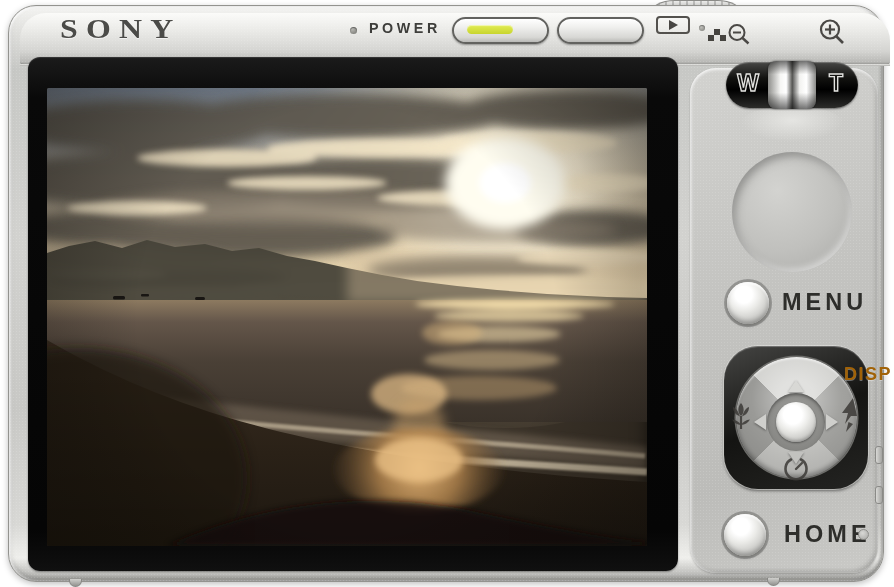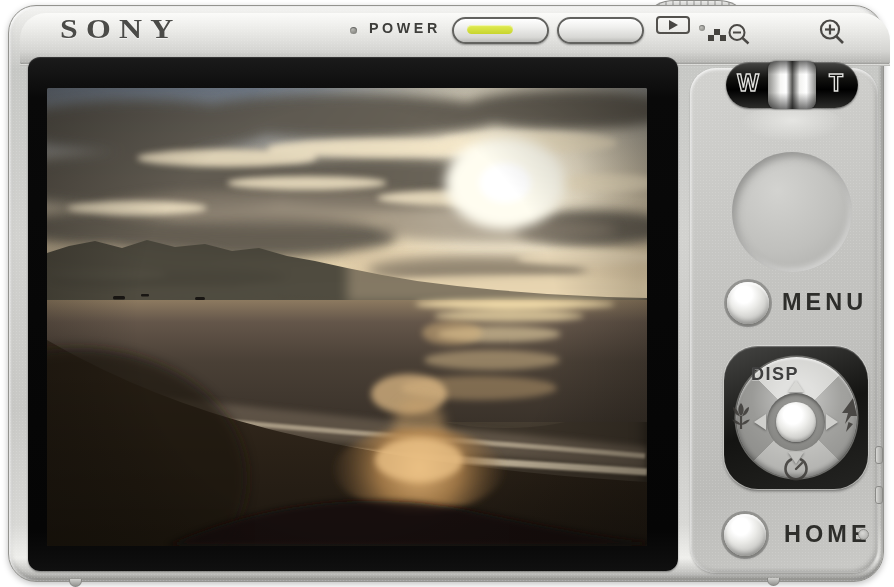--- a/index.html
+++ b/index.html
@@ -93,22 +93,22 @@
     border:1.5px solid #8e8e8a;background:radial-gradient(circle at 40% 35%,#d8d8d5,#a8a8a5);}
 
   
   .wheel-outer{position:absolute;left:724px;top:346px;width:144px;height:143px;border-radius:34px;
     background:linear-gradient(160deg,#454543 0%,#141412 50%,#242422 100%);
     box-shadow:0 0 0 1px rgba(235,235,232,.5), 0 2px 3px rgba(0,0,0,.45), inset 0 1px 1px rgba(255,255,255,.3);}
   .wheel-dial{position:absolute;left:736px;top:357px;width:121px;height:121px;border-radius:50%;
     background:radial-gradient(circle at 50% 34%,rgba(255,255,255,.30) 0 18%,rgba(255,255,255,0) 45%,rgba(0,0,0,.14) 96%),
                conic-gradient(from -45deg,#d4d4d1 0 90deg,#a2a29f 90deg 180deg,#c3c3c0 180deg 270deg,#9a9a97 270deg 360deg);
     box-shadow:0 0 0 1.5px #6c6c69, inset 0 2px 2px rgba(255,255,255,.55), inset 0 -3px 4px rgba(0,0,0,.3);}
-  .disp-label{position:absolute;left:751px;top:364px;width:121px;text-align:left;font-size:18px;
-    font-weight:700;letter-spacing:1.5px;color:#404040;text-shadow:0 1px 0 rgba(255,255,255,.35);}
+  .disp-label{position:absolute;left:771px;top:364px;width:121px;text-align:right;font-size:18px;
+    font-weight:700;letter-spacing:1.5px;color:#a16207;text-shadow:0 1px 0 rgba(255,255,255,.35);}
   .wheel-icon{position:absolute;opacity:.85;}
   .center-recess{position:absolute;left:767px;top:393px;width:58px;height:58px;border-radius:50%;
     background:radial-gradient(circle at 50% 42%,#a3a3a0,#7b7b78);box-shadow:inset 0 2px 3px rgba(0,0,0,.35);}
   .center-btn{position:absolute;left:776px;top:402px;width:40px;height:40px;border-radius:50%;
     background:radial-gradient(circle at 42% 32%,#ffffff 0 26%,#ececе9 45%,#bdbdba 80%,#d9d9d6 100%);
     background:radial-gradient(circle at 42% 32%,#ffffff 0 26%,#ececae0 45%,#bdbdba 80%,#d9d9d6 100%);
     background:radial-gradient(circle at 42% 32%,#ffffff 0 26%,#ebebe8 45%,#bdbdba 80%,#d9d9d6 100%);
     box-shadow:0 1px 2px rgba(0,0,0,.4), inset 0 -2px 3px rgba(0,0,0,.2);}
   .pad-arrow{position:absolute;width:0;height:0;filter:drop-shadow(0 1px 1px rgba(0,0,0,.4));}
   .arrow-up{left:788px;top:380px;border-left:8px solid transparent;border-right:8px solid transparent;border-bottom:12px solid #d8d8d5;}

